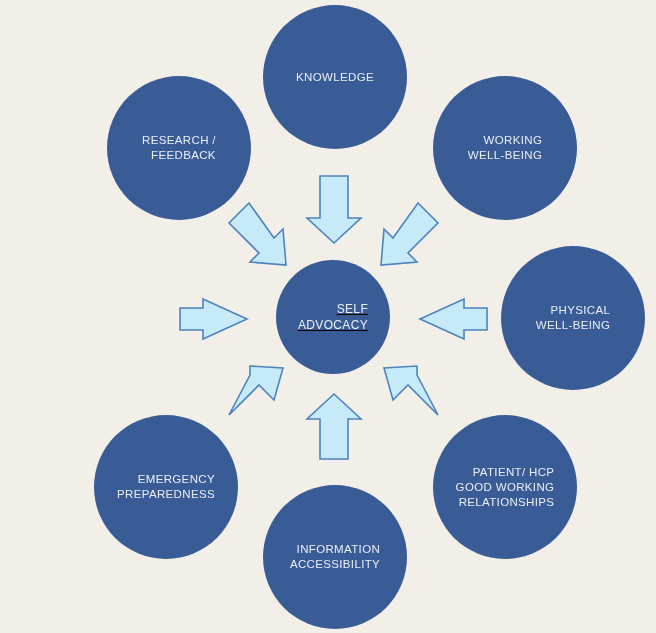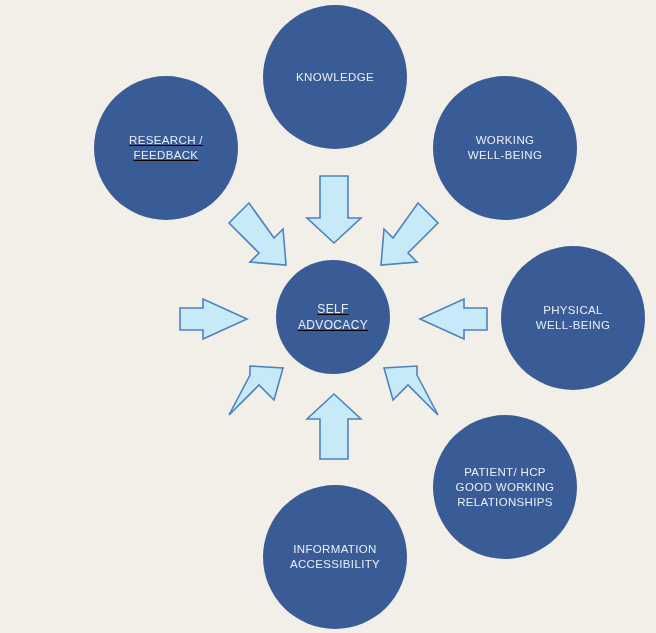--- a/index.html
+++ b/index.html
@@ -25,21 +25,21 @@
     background: #3a5c96;
     display: flex;
     align-items: center;
     justify-content: center;
     box-sizing: border-box;
   }
   .node-label {
     color: #e9eef6;
     font-size: 11.5px;
     line-height: 15px;
-    text-align: center;
+    text-align: right;
     letter-spacing: 0.35px;
     white-space: pre-line;
     padding: 0 8px;
     user-select: none;
   }
   .node.center .node-label {
     font-size: 12px;
     line-height: 16px;
   }
   .arrow-layer {
@@ -115,23 +115,27 @@
     <div class="node-label">INFORMATION
 ACCESSIBILITY</div>
   </div>
 
   <div class="node" style="left:433px; top:415px; width:144px; height:144px;">
     <div class="node-label">PATIENT/ HCP
 GOOD WORKING
 RELATIONSHIPS</div>
   </div>
 
+  <div class="node" style="left:94px; top:415px; width:144px; height:144px;">
+    <div class="node-label">EMERGENCY
+PREPAREDNESS</div>
+  </div>
 
 
-  <div class="node" style="left:94px; top:76px; width:144px; height:144px;text-decoration:underline;">
+  <div class="node" style="left:107px; top:76px; width:144px; height:144px;">
     <div class="node-label">RESEARCH /
 FEEDBACK</div>
   </div>
 
   <div class="node center" style="left:276px; top:260px; width:114px; height:114px;text-decoration:underline;">
     <div class="node-label">SELF
 ADVOCACY</div>
   </div>
 
 </div>

